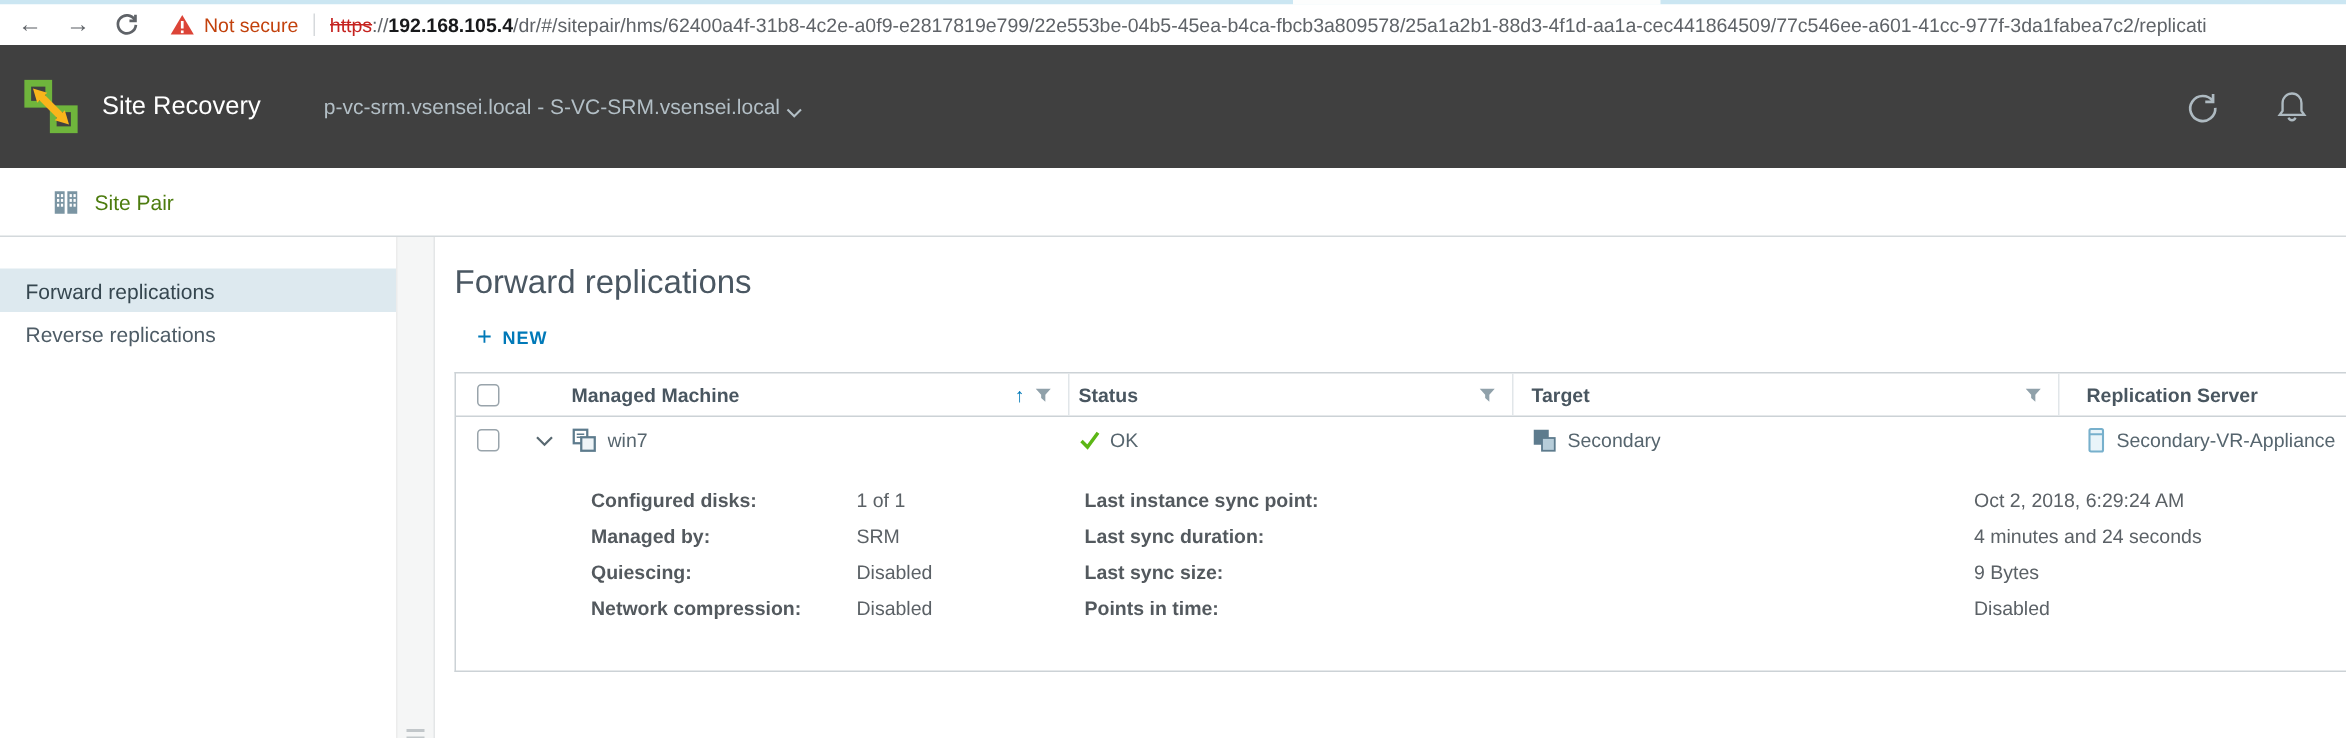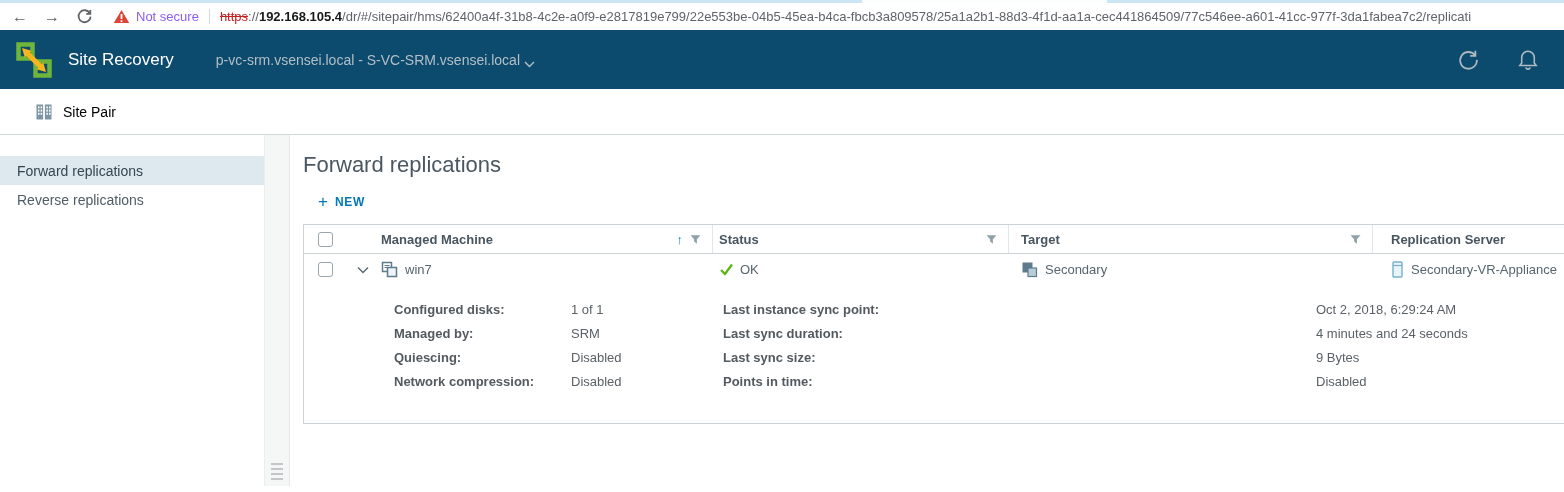--- a/index.html
+++ b/index.html
@@ -7,40 +7,40 @@
     font-family:"Liberation Sans", sans-serif; }
 
   
   .chrome { height:30px; position:relative; background:#fff; }
   .chrome-strip { position:absolute; top:0; left:0; right:0; height:3px; background:#cbe6f2; }
   .chrome-strip .tab-sliver { position:absolute; left:862px; top:0; width:245px; height:3px; background:#fcfdfd; }
   .addr-row { position:absolute; top:3px; left:0; right:0; height:27px; display:flex; align-items:center; padding-left:12px; background:#fff; }
   .nav-btn { font-size:16px; color:#5f6368; margin-right:16px; line-height:1; cursor:pointer; }
   .reload-btn { margin-right:20px; display:flex; cursor:pointer; }
   .warn-icon { display:flex; margin-right:6px; }
-  .notsecure { color:#8b5cf6; font-size:13px; margin-right:10px; white-space:nowrap; }
+  .notsecure { color:#c2410c; font-size:13px; margin-right:10px; white-space:nowrap; }
   .addr-div { width:1px; height:15px; background:#d6d9dc; margin-right:10px; }
   .url { font-size:13px; white-space:nowrap; overflow:hidden; flex:1; }
   .url-scheme { color:#c5221f; text-decoration:line-through; }
   .url-sep { color:#5f6368; }
   .url-domain { color:#18191b; font-weight:700; }
   .url-path { color:#5f6368; }
 
   
-  .app-header { height:59px; background:#0c4a6e; display:flex; align-items:center; padding:0 16px 0 14px; }
+  .app-header { height:82px; background:#404040; display:flex; align-items:center; padding:0 16px 0 14px; }
   .logo { display:flex; }
   .app-title { color:#ffffff; font-size:17px; font-weight:400; margin-left:14px; white-space:nowrap; }
   .pair-select { display:flex; align-items:flex-end; gap:4px; margin-left:42px; cursor:pointer; }
   .pair-label { color:#b3bfc6; font-size:14px; white-space:nowrap; }
   .hdr-actions { margin-left:auto; display:flex; align-items:center; gap:38px; padding-right:10px; }
   .hdr-actions > span { display:flex; cursor:pointer; }
 
   
   .tabbar { height:46px; background:#fff; border-bottom:1px solid #d4d9dc; display:flex; align-items:stretch; padding-left:30px; }
-  .tab { display:flex; align-items:center; gap:9px; font-size:14px; color:#000000; padding:0 4px; margin-right:26px; position:relative; cursor:pointer; }
+  .tab { display:flex; align-items:center; gap:9px; font-size:14px; color:#4d7c0f; padding:0 4px; margin-right:26px; position:relative; cursor:pointer; }
   .tab.active { color:#35464f; }
   .tab.active::after { content:""; position:absolute; left:-3px; right:-3px; bottom:-1px; height:4px; background:#0079b8; }
 
   
   .content { display:flex; height:351px; }
   .sidebar { width:264px; padding-top:21px; }
   .side-item { height:29px; display:flex; align-items:center; padding-left:17px; font-size:14px; color:#4e5c66; cursor:pointer; }
   .side-item.selected { background:#dde9ef; color:#35464f; }
   .splitter { width:26px; background:#f5f6f6; border-left:1px solid #ececec; border-right:1px solid #e4e6e7; position:relative; }
   .grip { position:absolute; bottom:6px; left:50%; transform:translateX(-50%); display:flex; flex-direction:column; gap:3px; cursor:row-resize; }

